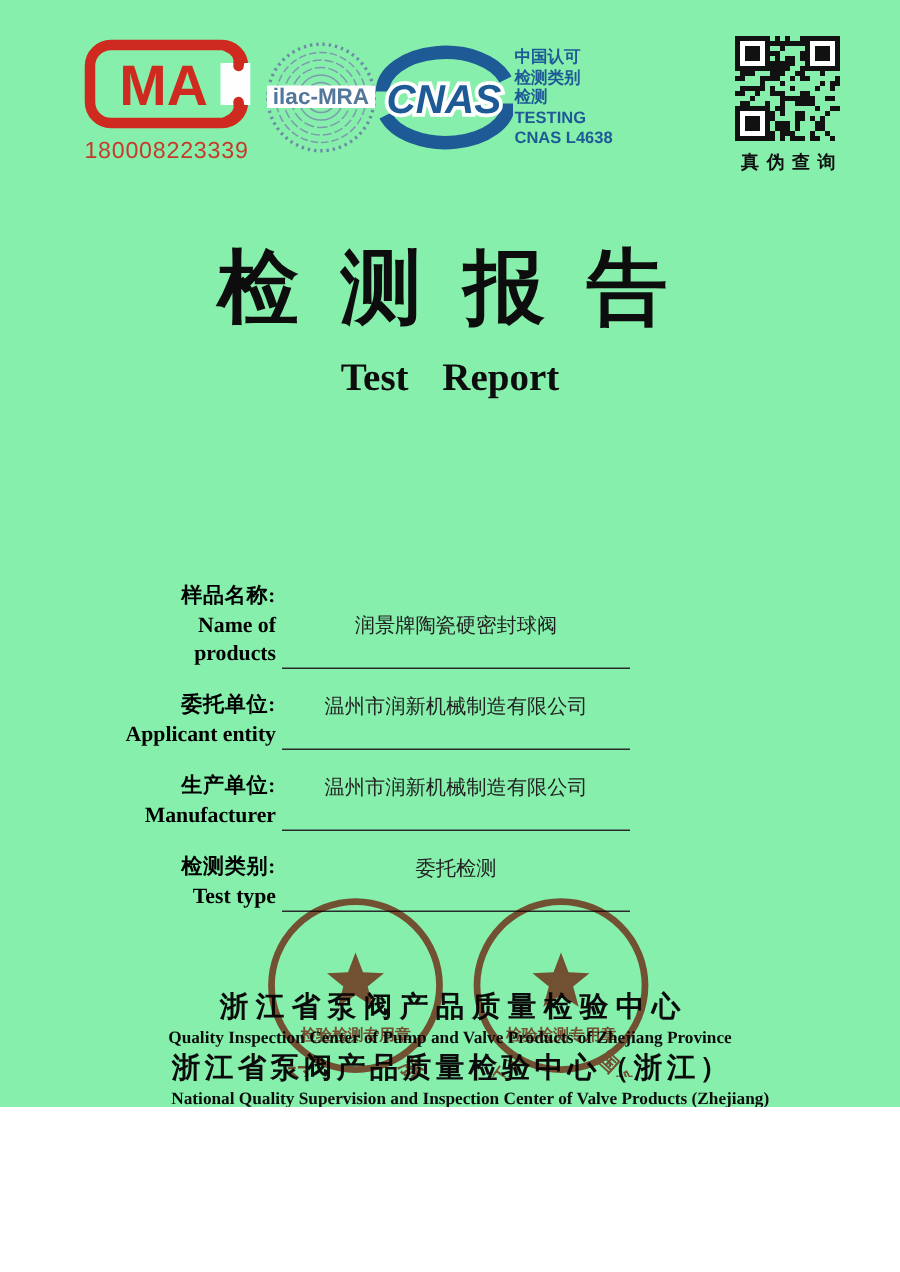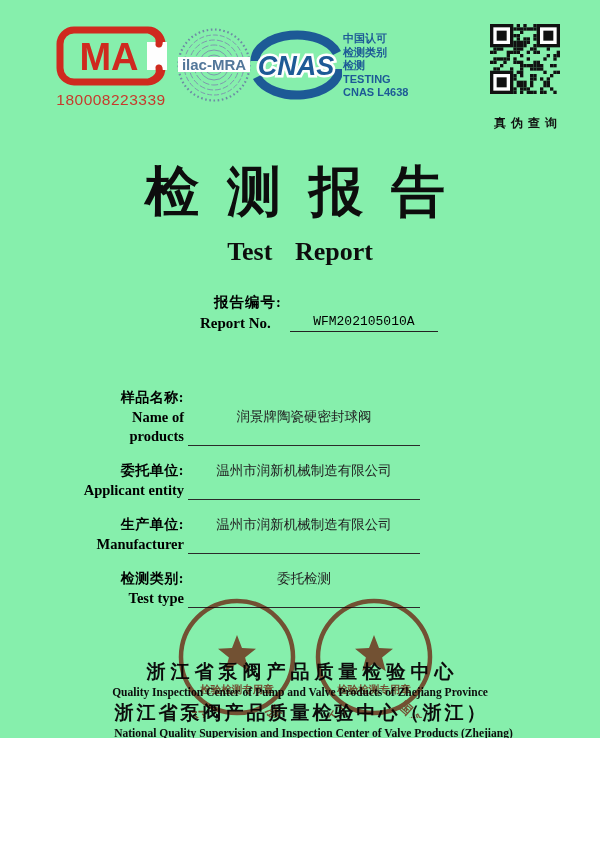--- a/index.html
+++ b/index.html
@@ -8,21 +8,21 @@
 
   
   .cma-block { position:absolute; left:53px; top:26px; width:116px; text-align:center; }
   .cma-number { color:#c63a2c; font-family:"Liberation Sans",sans-serif; font-size:15.5px; letter-spacing:.5px; margin-top:1px; }
   .ilac-block { position:absolute; left:176px; top:26px; }
   .cnas-block { position:absolute; left:250px; top:30px; }
   .cnas-text { position:absolute; left:343px; top:32px; color:#1d5a96; font-family:"Liberation Sans",sans-serif;
                font-weight:bold; font-size:11px; line-height:13.5px; white-space:nowrap; }
   .qr-block { position:absolute; left:489px; top:24px; width:72px; text-align:center; }
   .qr-caption { font-family:"Liberation Serif",serif; font-weight:bold; font-size:12px; letter-spacing:5px;
-                margin-top:17px; padding-left:5px; color:#111; white-space:nowrap; }
+                margin-top:1px; padding-left:5px; color:#111; white-space:nowrap; }
 
   
   .title-cn { position:absolute; top:160px; left:0; right:0; text-align:center; font-weight:bold;
               font-size:54px; letter-spacing:28px; padding-left:18px; color:#0d0d0d; line-height:1.2; }
   .title-en { position:absolute; top:237px; left:0; right:0; text-align:center; font-weight:bold;
               font-size:26px; word-spacing:16px; color:#0d0d0d; }
 
   
   .report-no { position:absolute; left:200px; top:293px; display:flex; align-items:flex-end; }
   .rn-labels { display:flex; flex-direction:column; align-items:flex-start; }
@@ -235,27 +235,20 @@
         <rect x="0" y="46.66666666666667" width="23.333333333333336" height="23.333333333333336" fill="#111"></rect>
         <rect x="3.3333333333333335" y="50" width="16.666666666666668" height="16.666666666666668" fill="#fff"></rect>
         <rect x="6.666666666666667" y="53.333333333333336" width="10" height="10" fill="#111"></rect>
       </svg>
     <div class="qr-caption">真伪查询</div>
   </div>
 
   <div class="title-cn">检测报告</div>
   <div class="title-en">Test Report</div>
 
-  <div class="report-no">
-    <div class="rn-labels">
-      <span class="rn-cn">报告编号:</span>
-      <span class="rn-en">Report No.</span>
-    </div>
-    <span class="rn-value">WFM202105010A</span>
-  </div>
 
   <div class="fields">
     <div class="field-row">
       <div class="f-labels">
         <div class="f-cn">样品名称:</div>
         <div class="f-en">Name of products</div>
       </div>
       <div class="f-value">润景牌陶瓷硬密封球阀</div>
     </div>
     <div class="field-row">

